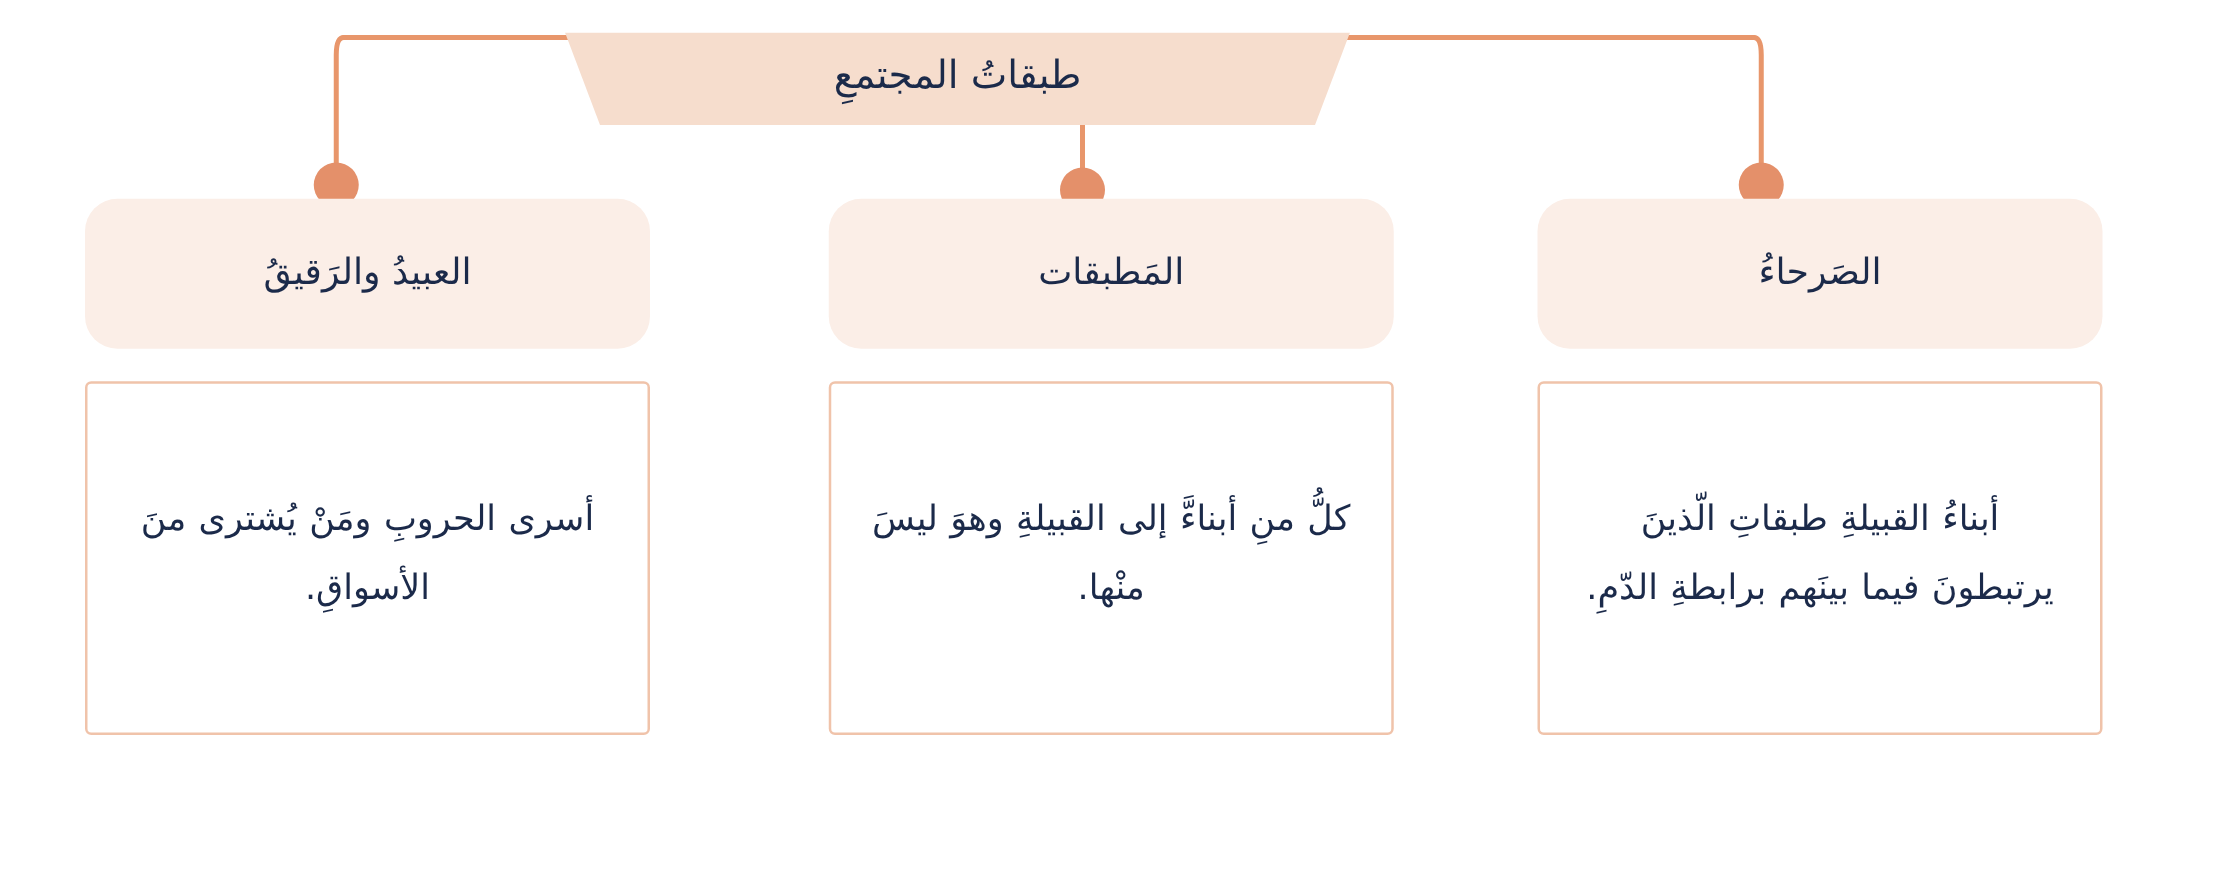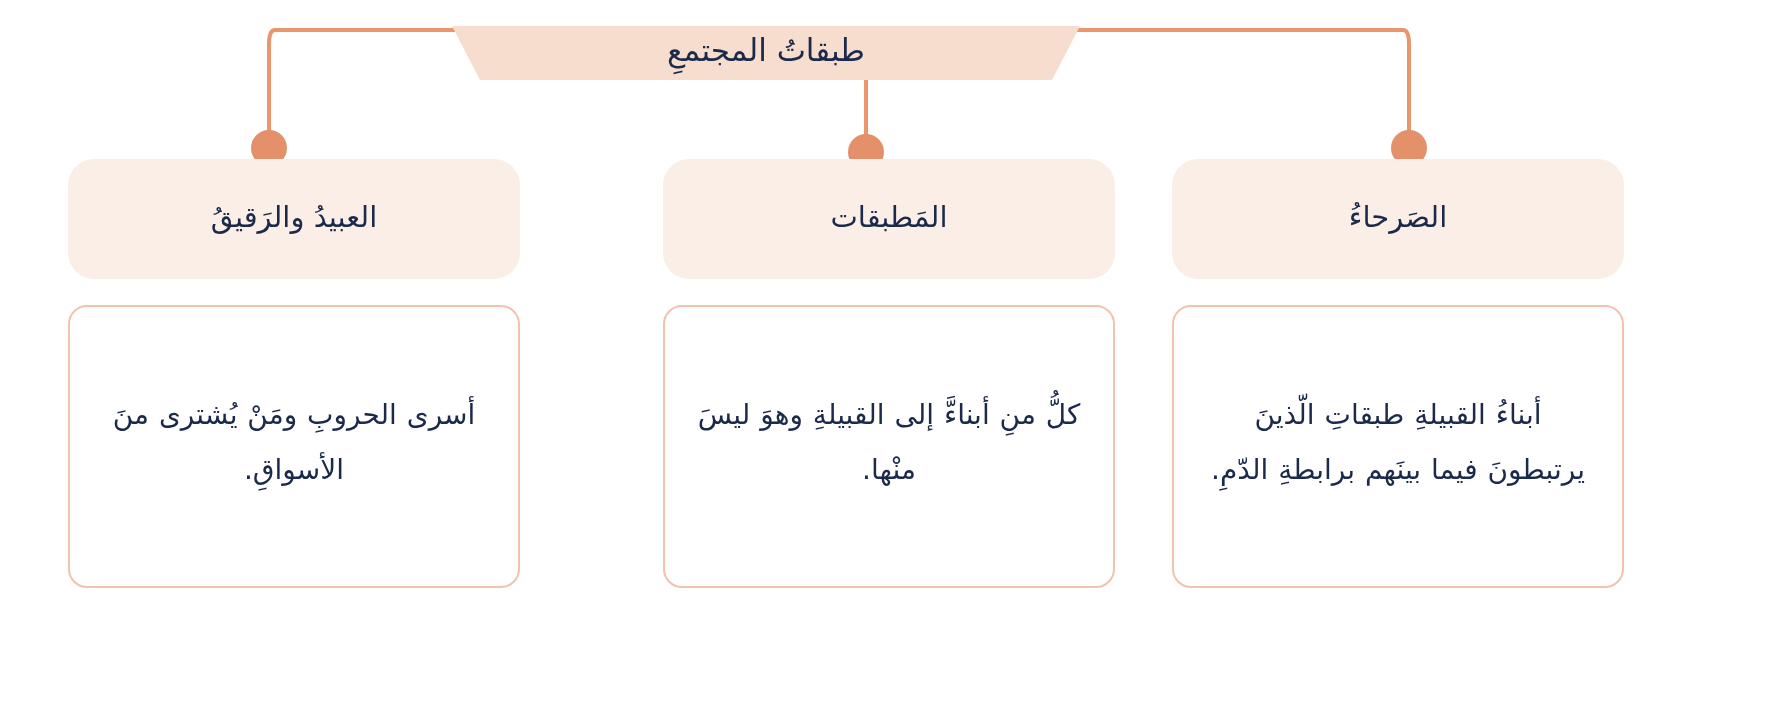--- a/index.html
+++ b/index.html
@@ -30,21 +30,21 @@
     height: 702px;
     pointer-events: none;
   }
 
   
   .title-banner {
     position: absolute;
     left: 452px;
     top: 26px;
     width: 628px;
-    height: 54px;
+    height: 74px;
     text-decoration: underline;
   }
   .title-banner .trapezoid {
     position: absolute;
     inset: 0;
     width: 100%;
     height: 100%;
   }
   .title-banner .title-text {
     position: absolute;
@@ -59,21 +59,21 @@
     box-sizing: border-box;
     white-space: nowrap;
   }
 
   
   .column {
     position: absolute;
     top: 159px;
     width: 452px;
   }
-  .column.col-right  { left: 1156px; padding-left: 16px; }
+  .column.col-right  { left: 1214px; padding-left: 16px; }
   .column.col-center { left: 663px;  }
   .column.col-left   { left: 68px;   }
 
   
   .label-pill {
     position: relative;
     height: 120px;
     border-radius: 26px;
     background: #fbeee7;
     display: flex;
@@ -87,21 +87,21 @@
     padding-bottom: 4px;
   }
 
   
   .content-card {
     position: relative;
     margin-top: 26px;
     min-height: 283px;
     box-sizing: border-box;
     border: 2px solid #f0c3aa;
-    border-radius: 19px;
+    border-radius: 5px;
     background: #ffffff;
     display: flex;
     align-items: center;
     justify-content: center;
     padding: 18px 30px 26px 30px;
   }
   .content-card .body-text {
     font-size: 28px;
     line-height: 1.95;
     color: #1b2a4a;

